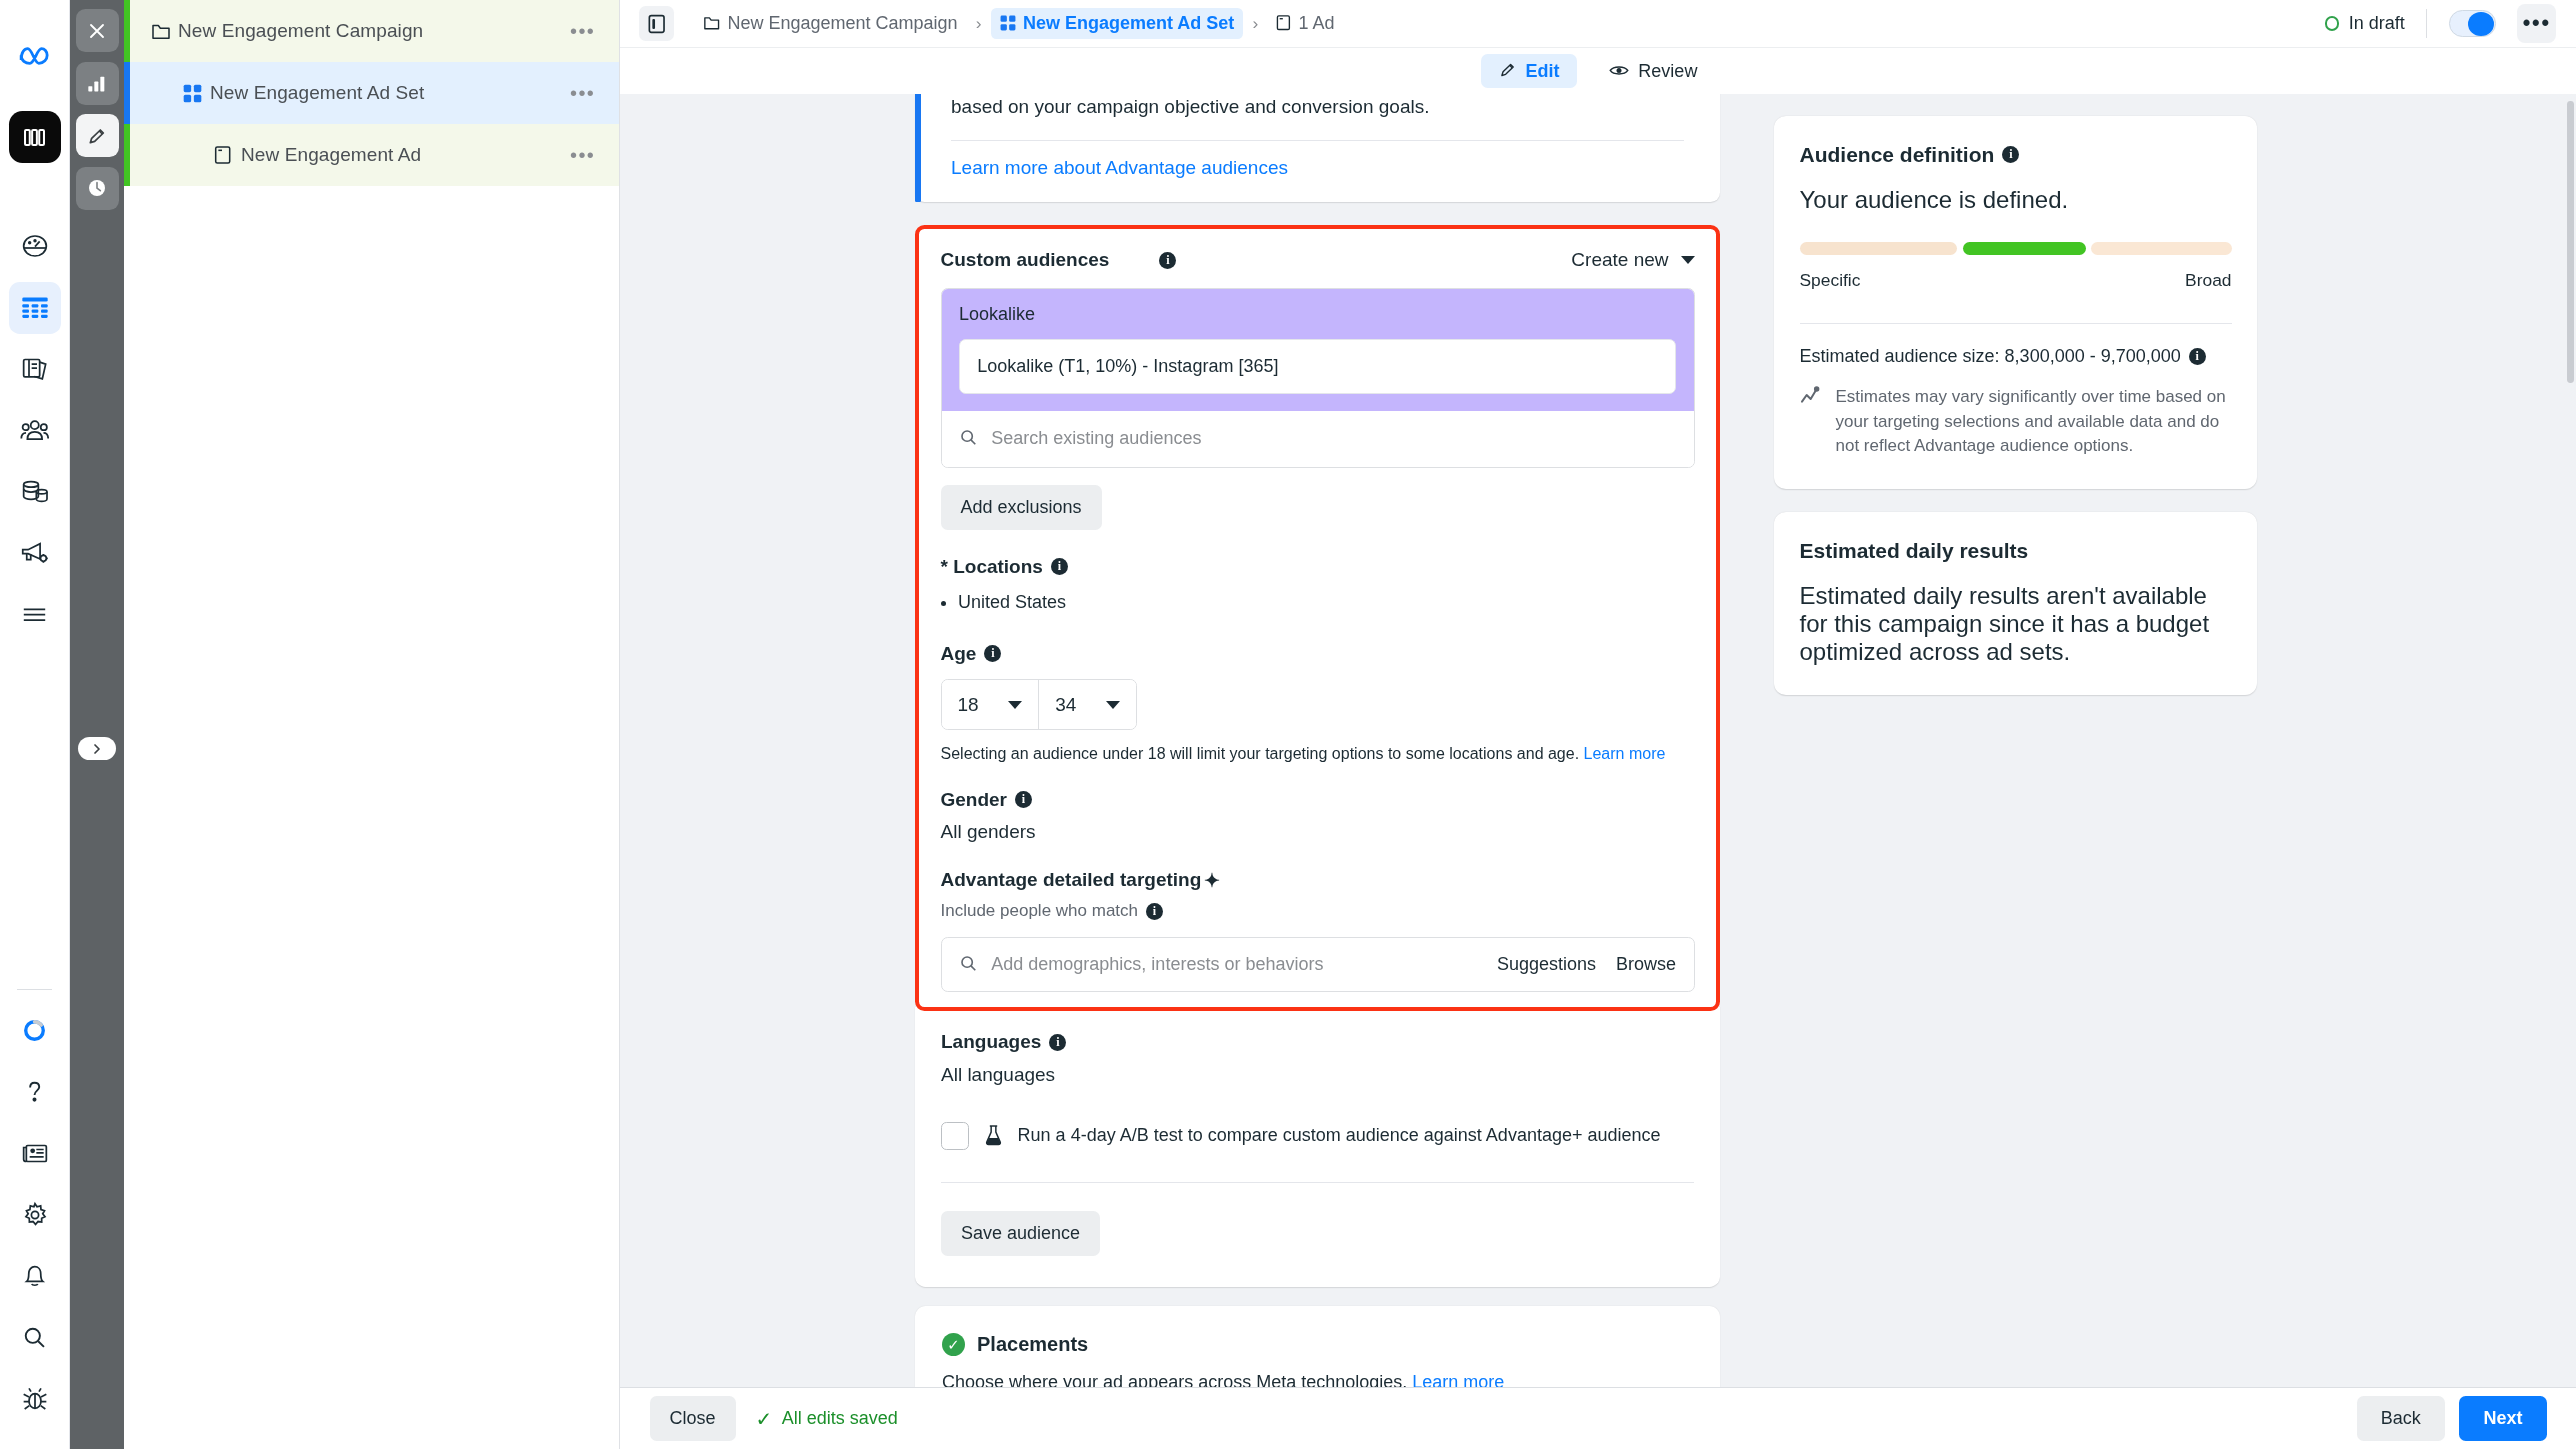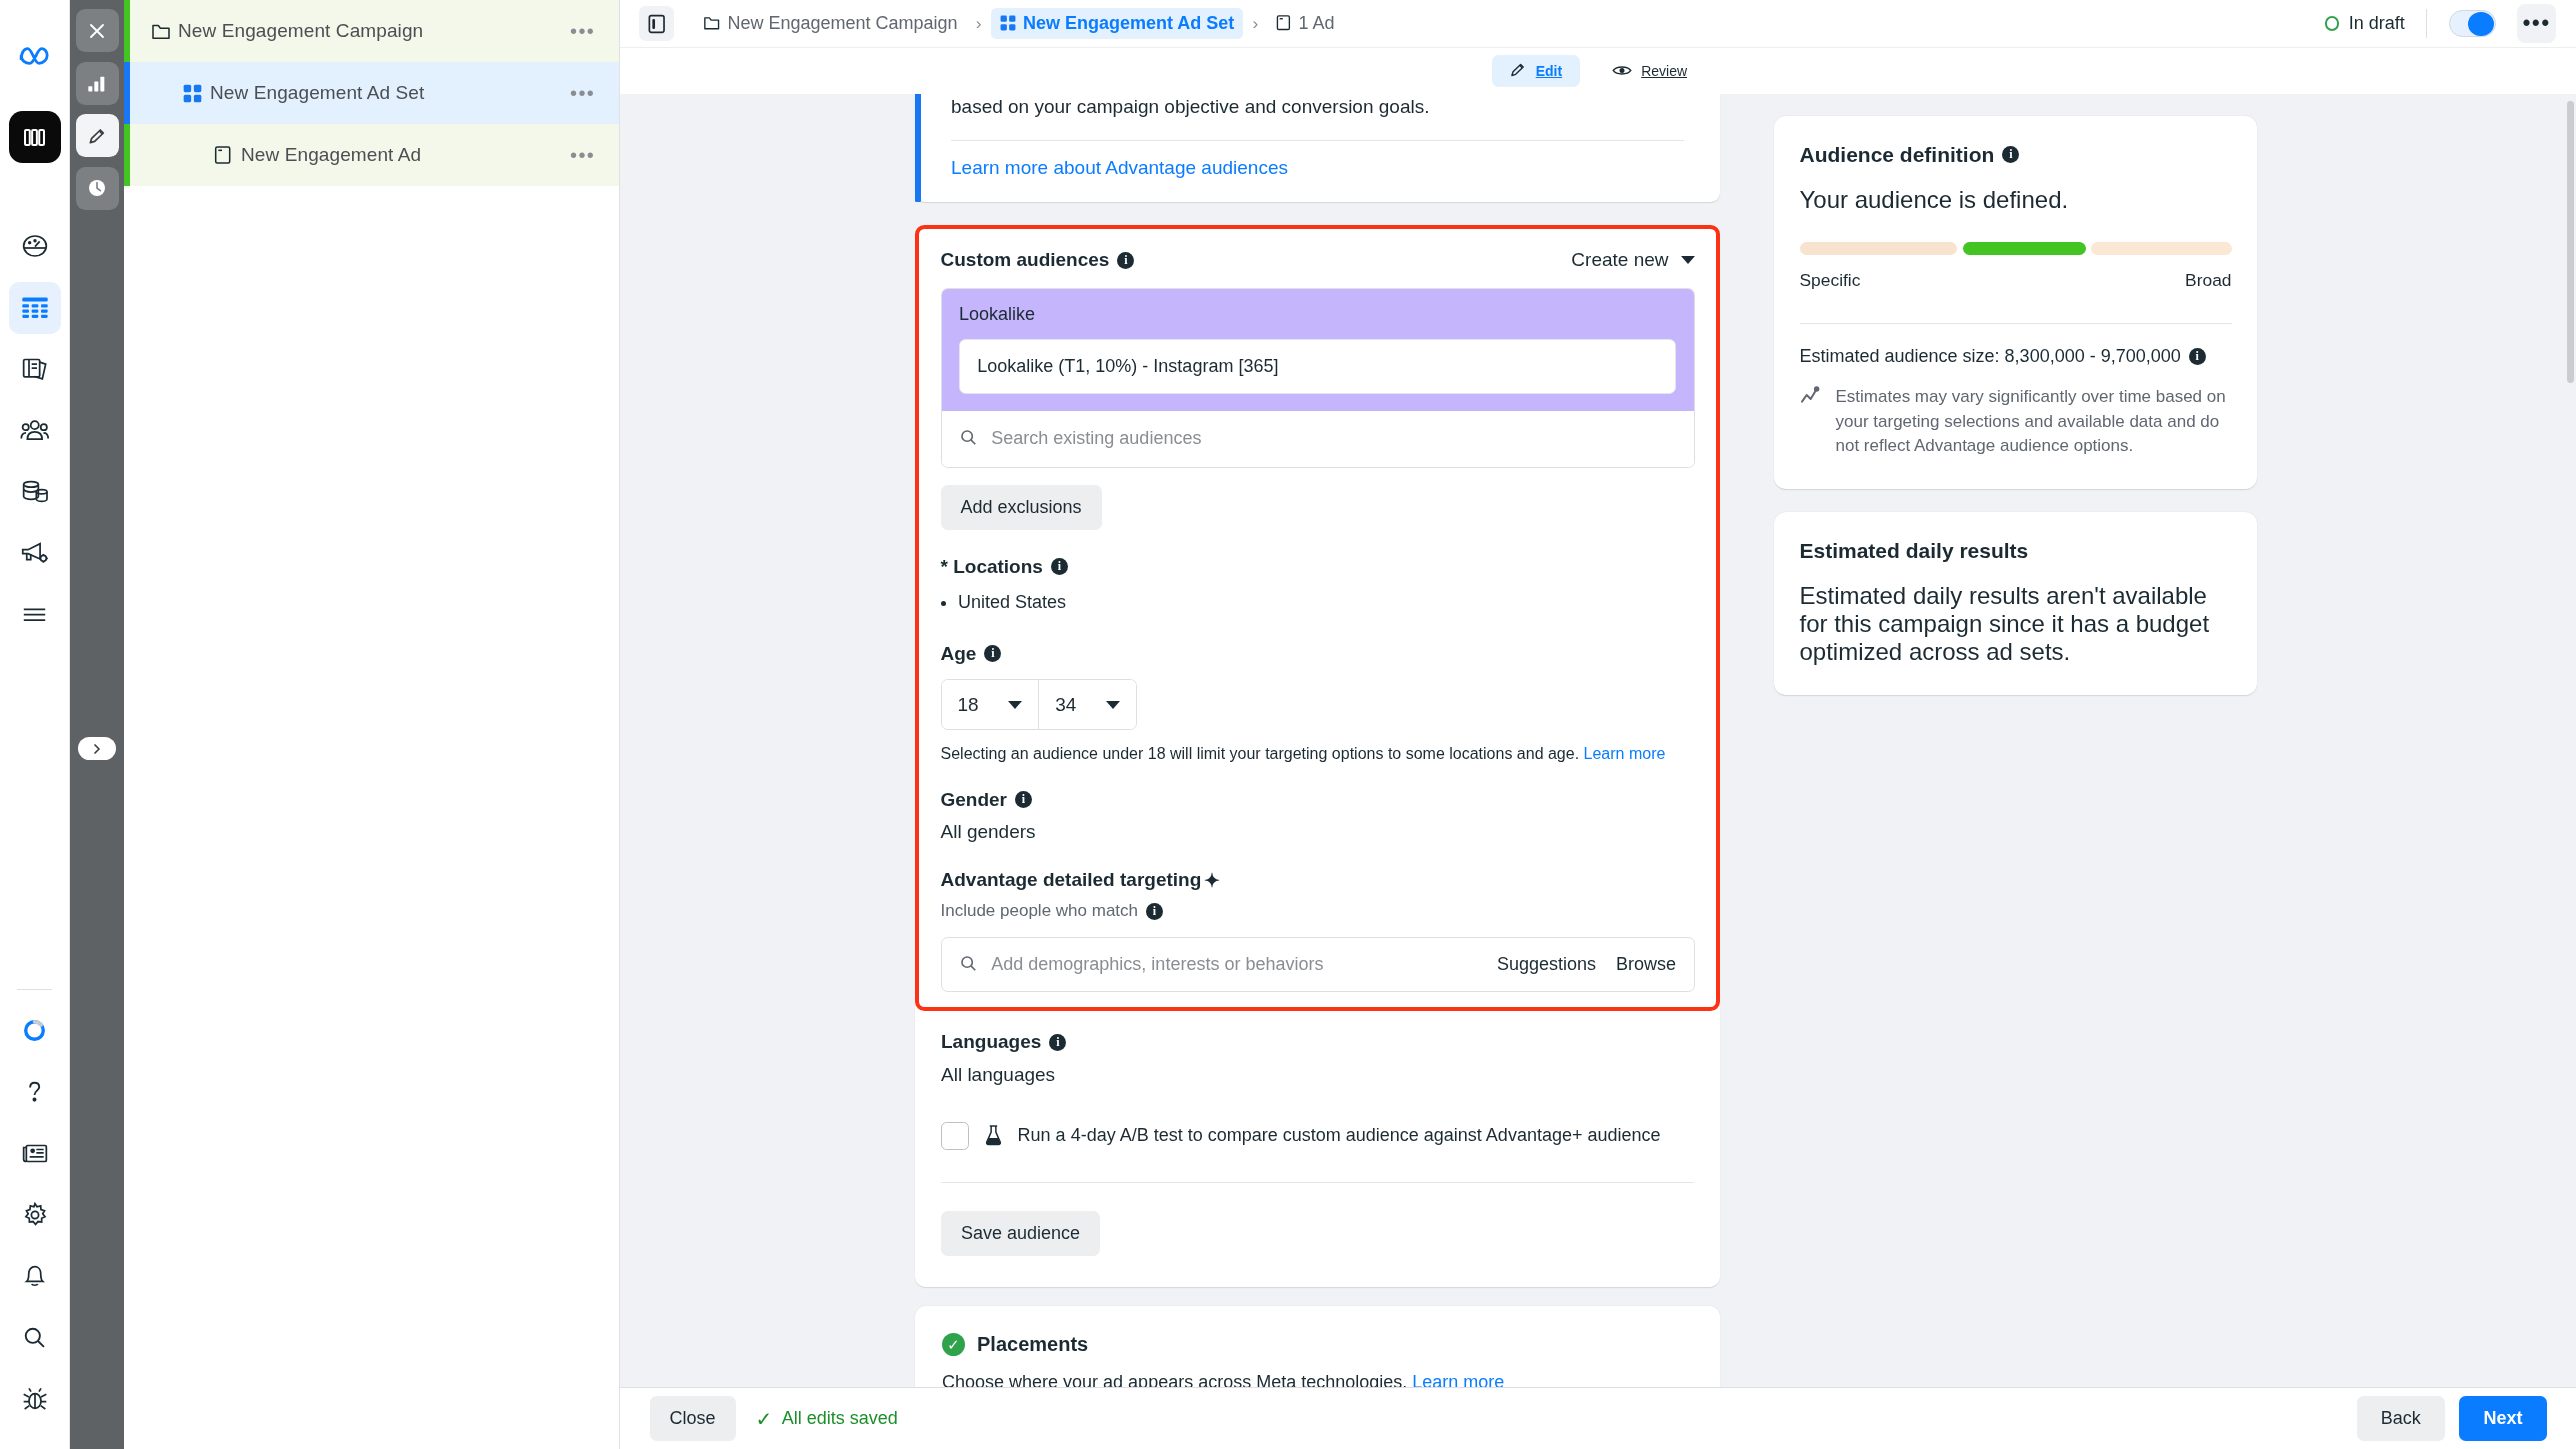--- a/index.html
+++ b/index.html
@@ -96,21 +96,21 @@
   .toggle { width: 47px; height: 27px; border-radius: 13.4px; background: #e7f0fd; border:0.7px solid #cfd9e4; position: relative; }
   .toggle .knob { position: absolute; right: 0.7px; top: 0.7px; width: 25.5px; height: 24px; border-radius: 50%; background: #0a7cff; }
   .kebab-btn {
     width: 39px; height: 39px; border-radius: 8px; background: #f0f2f5; margin-left: 21.5px;
     display:flex; align-items:center; justify-content:center; color:#1c2b33;
     font-size: 23px; letter-spacing: 1.3px; line-height: 6.7px;
   }
 
   .tabsbar { height: 46px; background: #ffffff; display: flex; align-items: center; justify-content: center; gap: 14.8px; flex:none; }
   .tab { display: flex; align-items: center; gap: 9.4px; padding: 6.7px 17.4px; border-radius: 6.7px; }
-  .tab .tl { font-size: 14px; color: #1c2b33; text-decoration: underline; }
+  .tab .tl { font-size: 18px; color: #1c2b33; }
   .tab.active { background: #e3f0fe; }
   .tab.active .tl { color: #0a7cff; font-weight: bold; }
   .tab.active svg { color: #1c2b33; }
 
   
   .canvas { flex: 1 1 auto; position: relative; overflow: hidden; background: #f0f2f5; }
   .center-col { position: absolute; left: 295px; top: 0; width: 805px; }
   .right-col { position: absolute; left: 1154px; top: 21.5px; width: 483px; }
 
   
@@ -122,21 +122,21 @@
   .note-text { font-size: 19px; line-height: 1.42; color: #1c2b33; }
   .note-hr { height:0.7px; background:#e4e6eb; margin: 19px 0 16px; }
   .note-link { font-size: 19px; color: #0a7cff; cursor: pointer; }
 
   
   .redbox {
     position: relative; margin-top: 23px; border: 4.7px solid #fb3214; border-radius: 9.4px;
     background: #ffffff; padding: 20px 21.5px 14.8px 21.5px;
   }
 
-  .sec-head { display: flex; align-items: center; }
+  .sec-head { display: flex; align-items: center; gap: 42px; }
   .sec-title { font-size: 19px; font-weight: bold; color: #1c2b33; }
   .info-i {
     width: 17px; height: 17px; border-radius: 50%; background: #1c2b33; color: #fff;
     font-size: 12px; font-weight: bold; display: inline-flex; align-items: center; justify-content: center;
     margin-left: 8px; font-family: "Liberation Serif", serif; flex: none;
   }
   .create-new { margin-left: auto; display: flex; align-items: center; gap: 12px; }
   .create-new .cnl { font-size: 19px; color: #1c2b33; }
   .caret { width:0;height:0;border-left:7.4px solid transparent;border-right:7.4px solid transparent;border-top:8.7px solid #1c2b33; }
 

